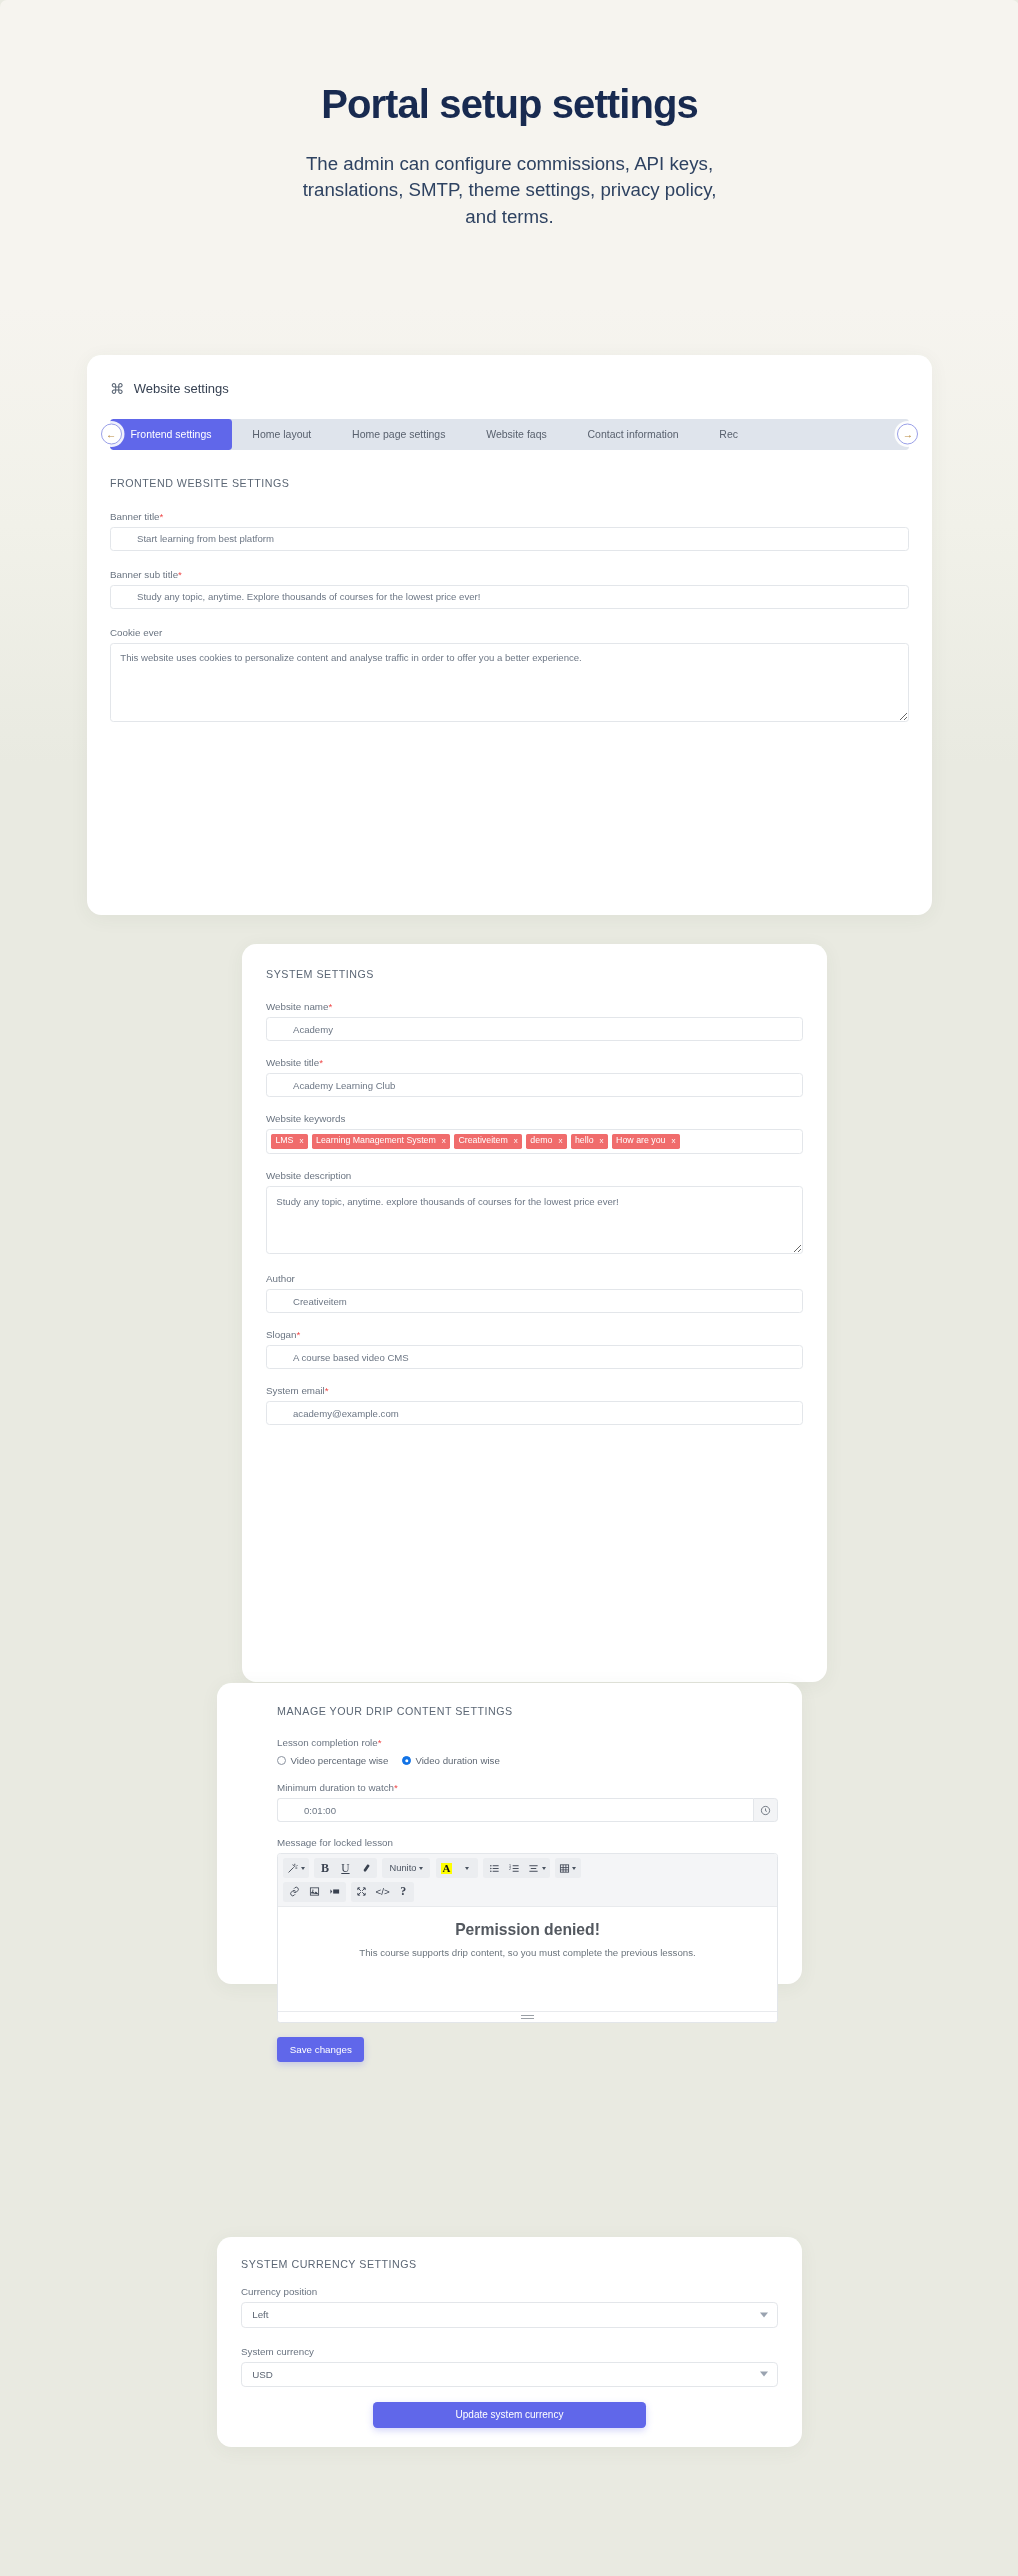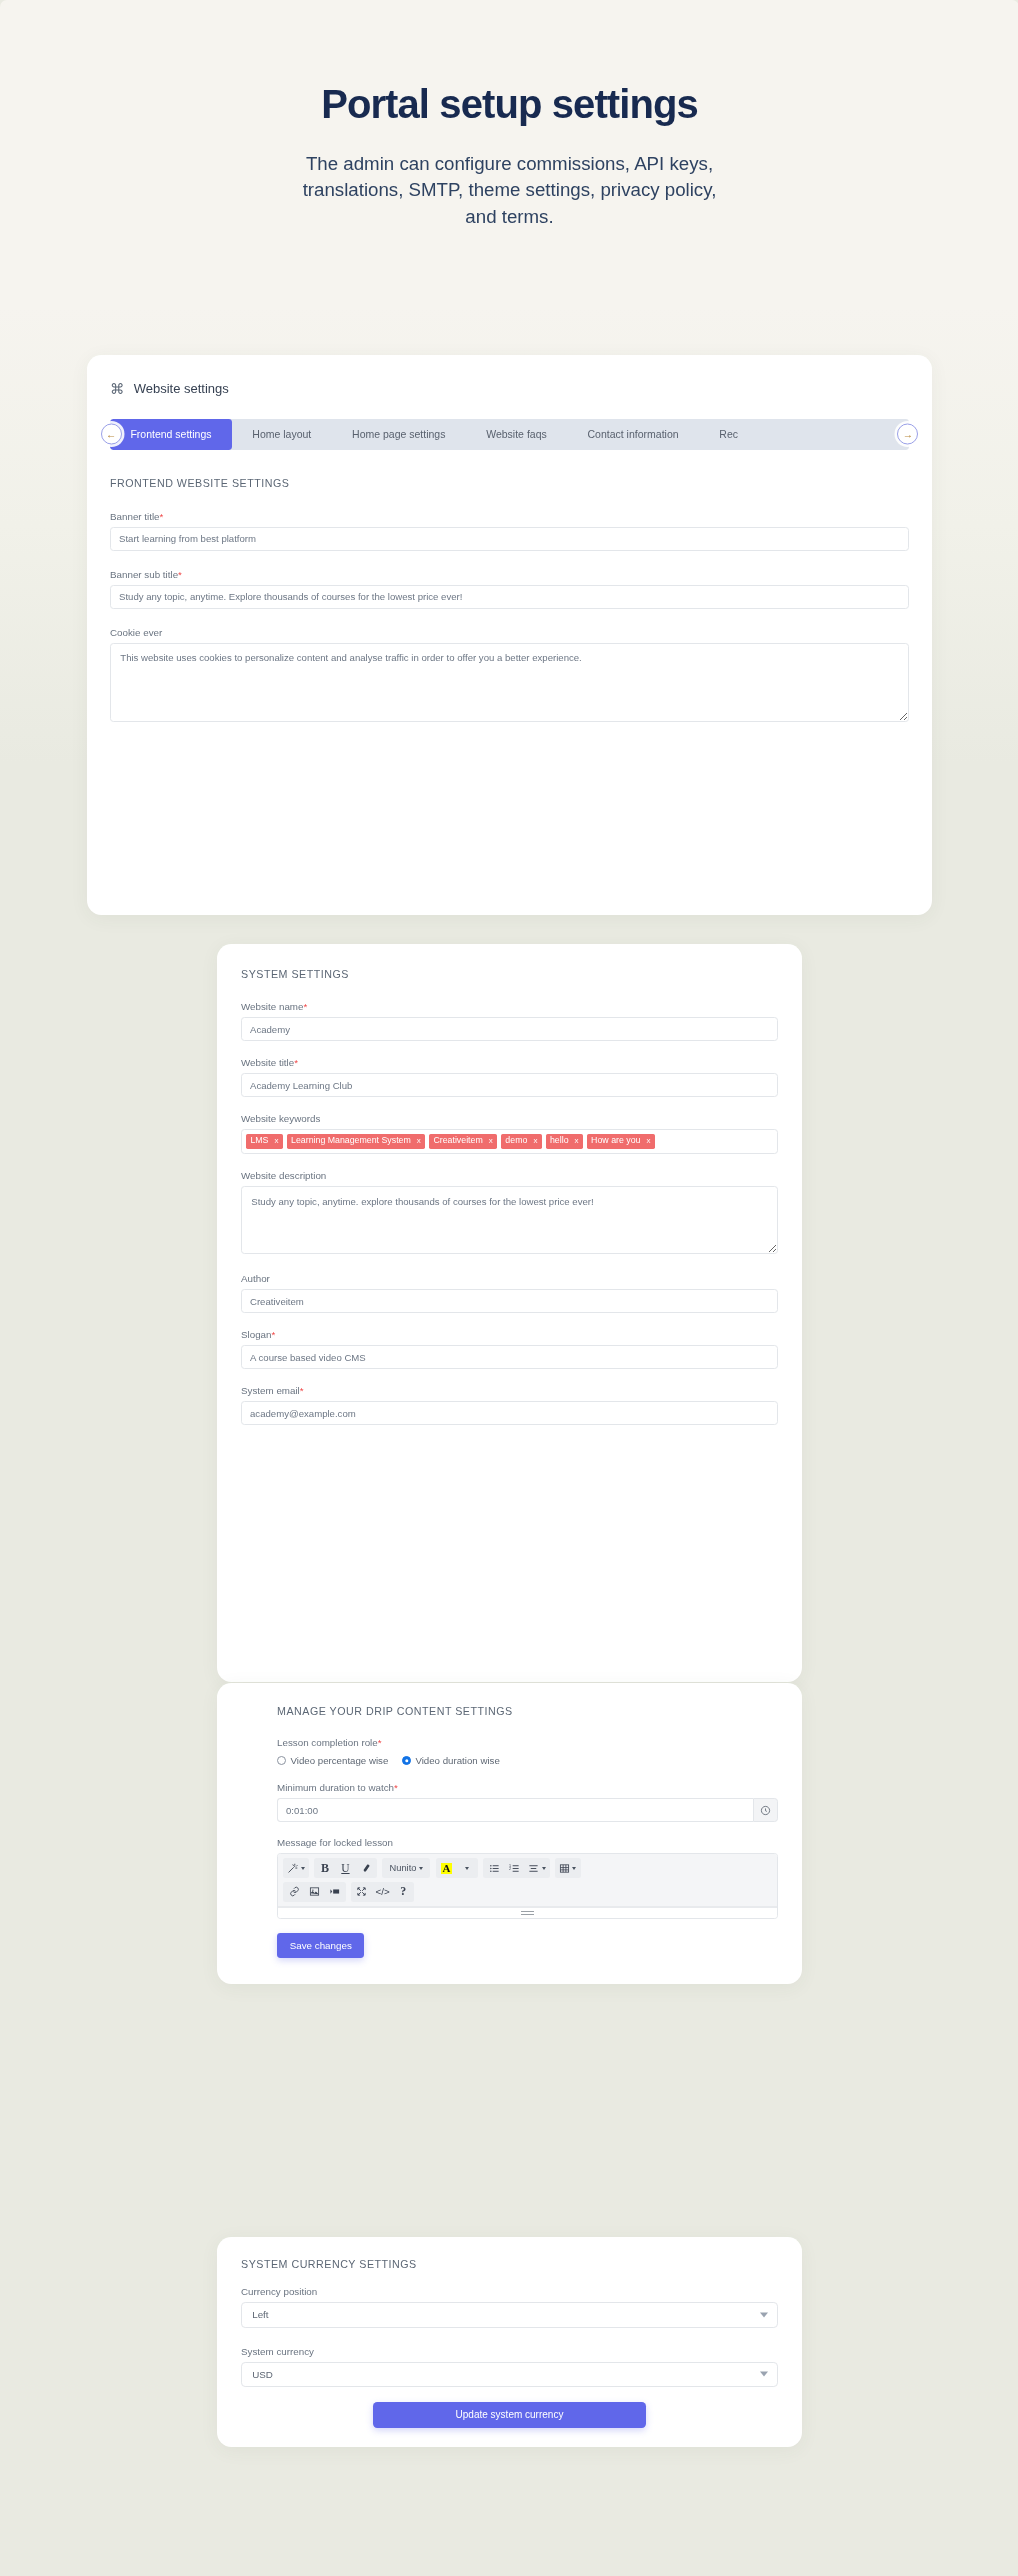--- a/index.html
+++ b/index.html
@@ -145,21 +145,21 @@
 
   .inp {
     width: 100%;
     height: 24px;
     border: 0.8px solid #e3e6ea;
     border-radius: 3.4px;
     background: #fff;
     font-family: inherit;
     font-size: 9.6px;
     color: #6d7785;
-    padding: 0 8px;
+    padding: 0 26px;
     outline: none;
   }
 
   .txa {
     width: 100%;
     border: 0.8px solid #e3e6ea;
     border-radius: 3.4px;
     background: #fff;
     font-family: inherit;
     font-size: 9.6px;
@@ -412,21 +412,21 @@
 
 
       <div>
         <label class="fld-label">Cookie ever</label>
         <textarea class="txa" style="height: 79px;">This website uses cookies to personalize content and analyse traffic in order to offer you a better experience.</textarea>
       </div>
 
     </div>
   </div>
 
-  <div class="card card-narrow" style="top:944px; height:738px;">
+  <div class="card card-narrow" style="top:944px; height:738px;margin-left:25px;">
     <div style="padding:24px 24px 0 24px;">
 
       <div class="section-title" style="margin-bottom:21px;">SYSTEM SETTINGS</div>
 
       <div style="margin-bottom:16px;">
         <label class="fld-label"><span>Website name</span><span class="req">*</span></label>
         <input class="inp" type="text" value="Academy" style="">
       </div>
 
       <div style="margin-bottom:16px;">
@@ -631,20 +631,24 @@
                       <path d="M5 5l5 5M19 5l-5 5M19 19l-5-5M5 19l5-5"></path>
                   </svg>
                 </div>
                 <div class="ed-btn" style="font-family:'Liberation Sans',sans-serif;font-size:9.8px;">&lt;/&gt;</div>
                 <div class="ed-btn" style="font-family:'Liberation Serif',serif;font-weight:700;font-size:12px;">?</div>
               </div>
             </div>
 
           </div>
 
+          <div class="ed-body">
+            <div class="ed-h">Permission denied!</div>
+            <div class="ed-p">This course supports drip content, so you must complete the previous lessons.</div>
+          </div>
 
           <div class="ed-foot">
             <div class="grip">
                 <div></div>
                 <div></div>
               </div>
           </div>
         </div>
       </div>
 

